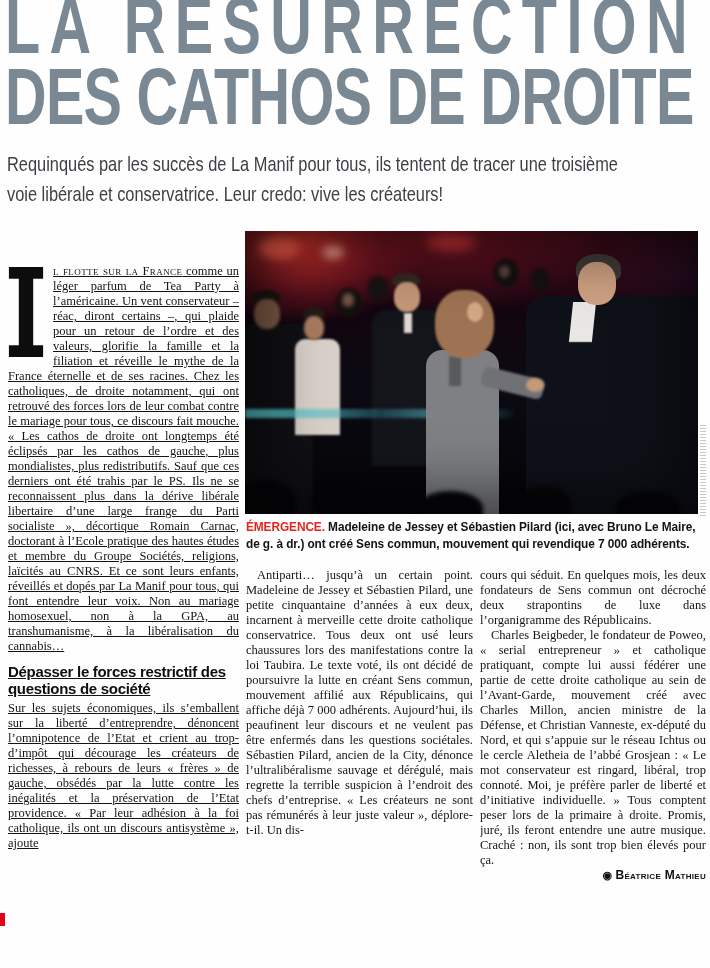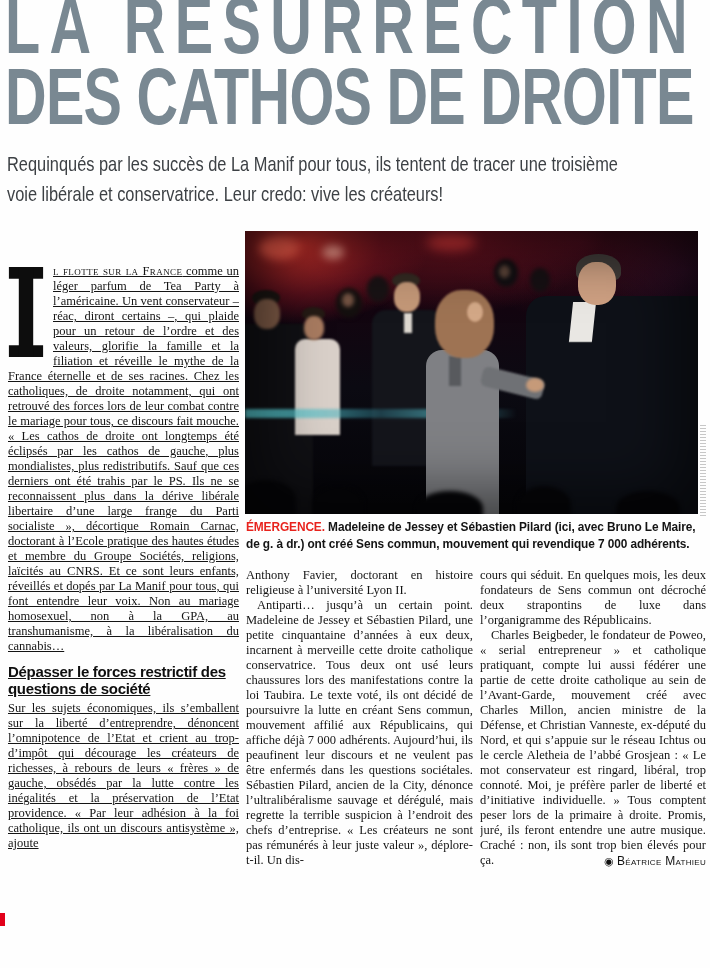--- a/index.html
+++ b/index.html
@@ -29,22 +29,22 @@
   .indent{text-indent:11px;}
   .smallcaps{font-variant:small-caps;letter-spacing:0.4px;}
 
   .dropcap{float:left;width:36px;height:90px;margin:3px 9px 0 0;}
   .dropcap svg{display:block;width:100%;height:100%;}
 
   .subhead{font-family:"Liberation Sans",sans-serif;font-weight:700;
            font-size:15px;line-height:17px;letter-spacing:-0.3px;
            color:#0f0f0f;text-align:left;margin:9px 0 4px 0;}
 
-  .byline{float:right;font-family:"Liberation Sans",sans-serif;font-weight:400;
-          font-size:12px;color:#101010;margin-top:1px;}
+  .byline{float:right;font-family:"Liberation Sans",sans-serif;font-weight:700;
+          font-size:12px;color:#101010;margin-top:15px;}
   .byline .ic{font-size:11px;}
   .byline .nm{font-variant:small-caps;letter-spacing:0.3px;}
 
   
   .photo{position:absolute;left:245px;top:231px;width:453px;height:283px;
          background:linear-gradient(180deg,#17060a 0%,#130510 28%,#0b0a12 55%,#050508 100%);
          overflow:hidden;}
   .photo div{position:absolute;}
   .ph-lights{inset:0;background:
      radial-gradient(ellipse 180px 110px at 12% 5%, rgba(225,55,48,.92), rgba(150,25,38,.5) 45%, transparent 72%),
@@ -185,21 +185,20 @@
   </div>
   <div class="photo-credit"></div>
 
   <div class="caption">
     <span class="label">ÉMERGENCE.</span>
     <span>Madeleine de Jessey et Sébastien Pilard (ici, avec Bruno Le Maire,</span><br>
     <span>de g. à dr.) ont créé Sens commun, mouvement qui revendique 7 000 adhérents.</span>
   </div>
 
   <div class="col col2">
-    <p>Anthony Favier, doctorant en histoire religieuse à l’université Lyon II.</p>
     <p class="indent">Antiparti… jusqu’à un certain point. Madeleine de Jessey et Sébastien Pilard, une petite cinquantaine d’années à eux deux, incarnent à merveille cette droite catholique conservatrice. Tous deux ont usé leurs chaussures lors des manifestations contre la loi Taubira. Le texte voté, ils ont décidé de poursuivre la lutte en créant Sens commun, mouvement affilié aux Républicains, qui affiche déjà 7 000 adhérents. Aujourd’hui, ils peaufinent leur discours et ne veulent pas être enfermés dans les questions sociétales. Sébastien Pilard, ancien de la City, dénonce l’ultralibéralisme sauvage et dérégulé, mais regrette la terrible suspicion à l’endroit des chefs d’entreprise. « Les créateurs ne sont pas rémunérés à leur juste valeur », déplore-t-il. Un dis-</p>
   </div>
 
   <div class="col col3">
     <p>cours qui séduit. En quelques mois, les deux fondateurs de Sens commun ont décroché deux strapontins de luxe dans l’organigramme des Républicains.</p>
     <p class="indent">
       <span>Charles Beigbeder, le fondateur de Poweo, « serial entrepreneur » et catholique pratiquant, compte lui aussi fédérer une partie de cette droite catholique au sein de l’Avant-Garde, mouvement créé avec Charles Millon, ancien ministre de la Défense, et Christian Vanneste, ex-député du Nord, et qui s’appuie sur le réseau Ichtus ou le cercle Aletheia de l’abbé Grosjean : « Le mot conservateur est ringard, libéral, trop connoté. Moi, je préfère parler de liberté et d’initiative individuelle. » Tous comptent peser lors de la primaire à droite. Promis, juré, ils feront entendre une autre musique. Craché : non, ils sont trop bien élevés pour ça.</span>
       <span class="byline"><span class="ic">◉</span> <span class="nm">Béatrice Mathieu</span></span>
     </p>
   </div>

